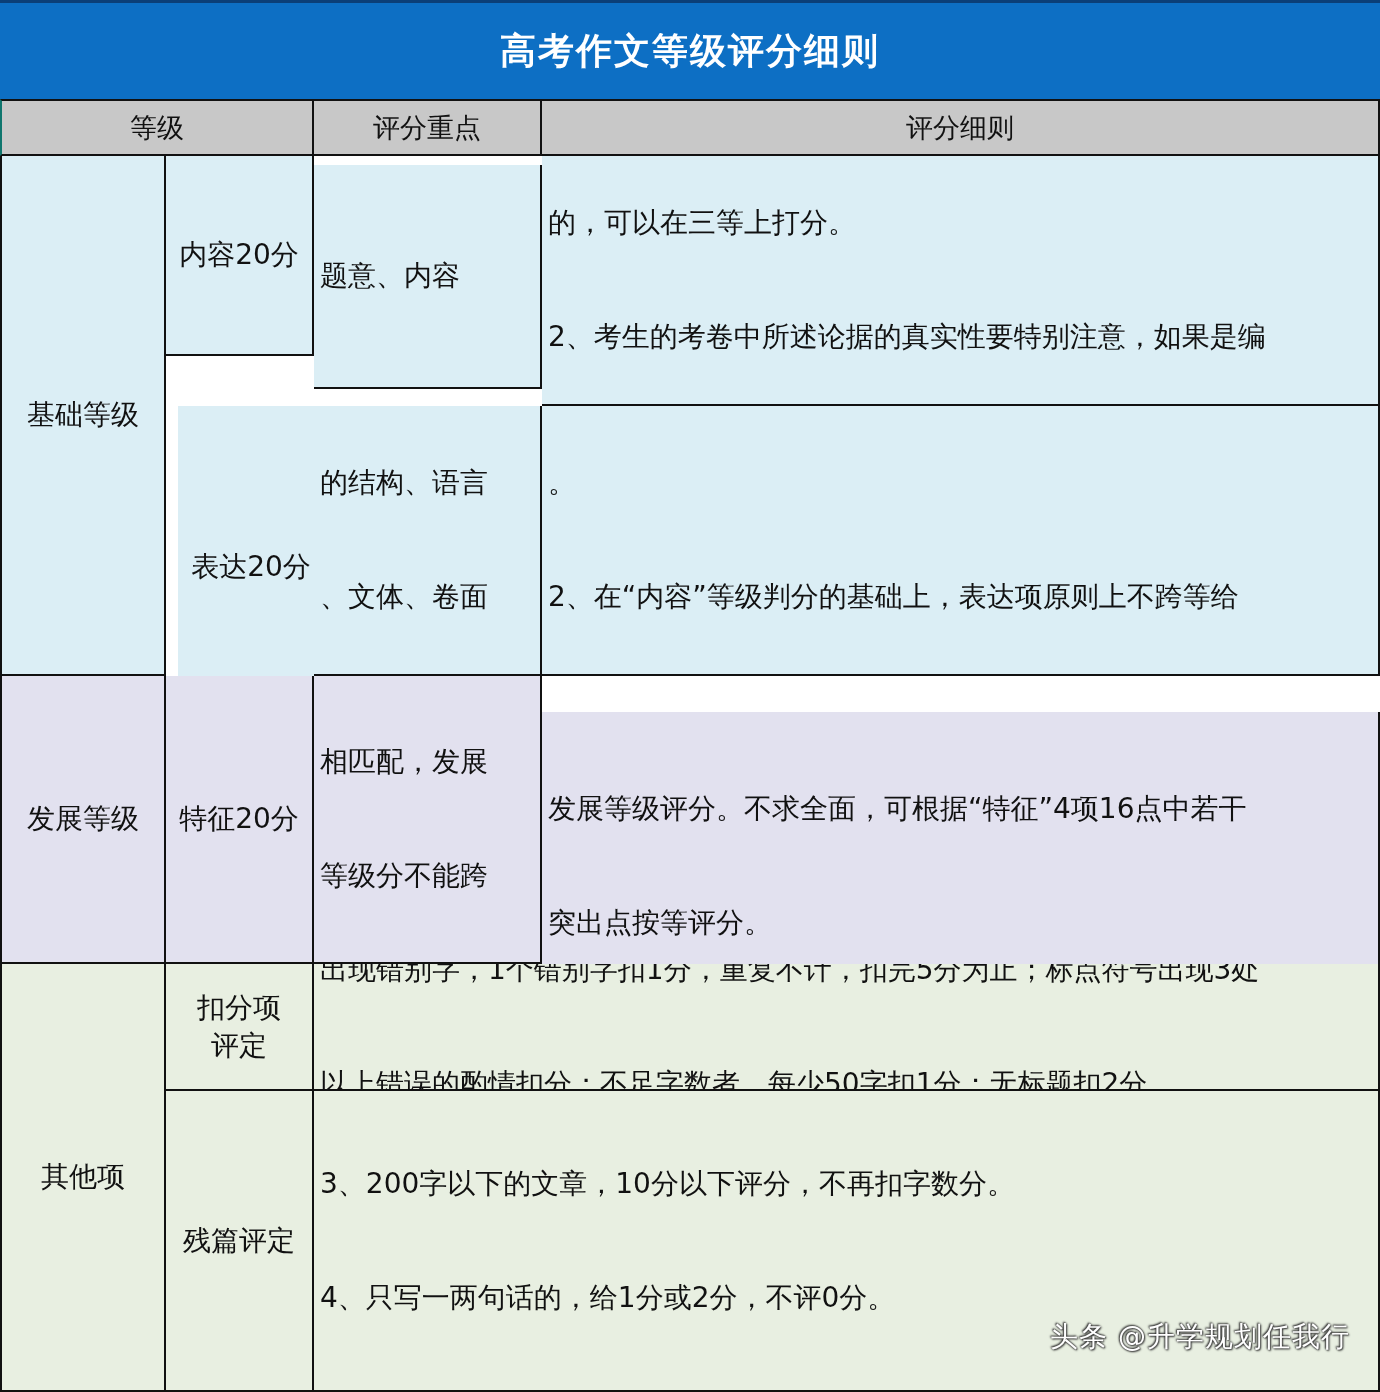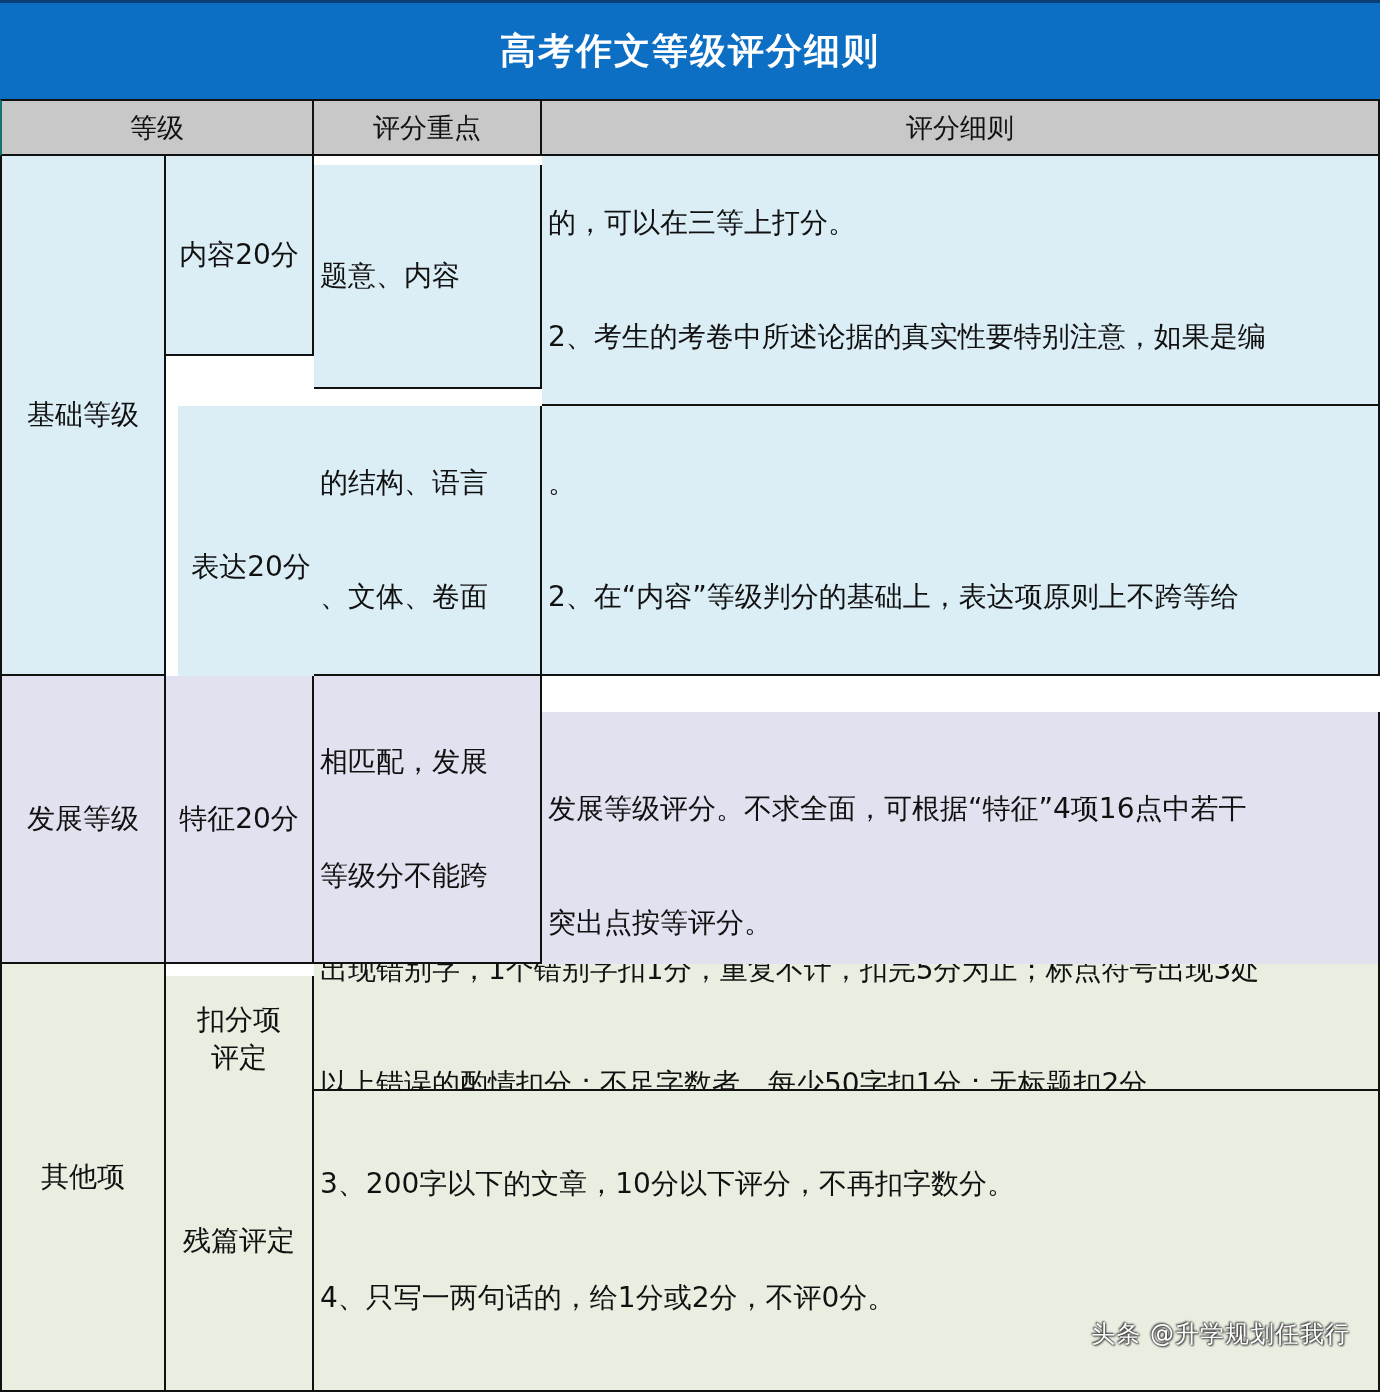--- a/index.html
+++ b/index.html
@@ -27,21 +27,21 @@
     .blue { background: #dbeef5; }
     .purple { background: #e2e1ef; }
     .green { background: #e8efe1; }
 
     .lbl { font-size: 28px; line-height: 38px; }
     .txt { font-size: 28px; line-height: 38px; padding-left: 6px; padding-right: 18px; white-space: pre-wrap; }
     .txt .line { display: block; white-space: nowrap; }
 
     .watermark {
       position: absolute; right: 30px; top: 1318px;
-      font-size: 24px; color: #ffffff;
+      font-size: 28px; color: #ffffff;
       text-shadow: 0 0 2px #333, 1px 1px 2px #333, -1px -1px 2px #333;
       letter-spacing: 1px;
     }
   </style>
 </head>
 <body>
 
 <div class="title-bar">
   <span class="title">高考作文等级评分细则</span>
 </div>
@@ -127,21 +127,21 @@
     
     
     
   </div>
 </div>
 
 <div class="cell green center lbl" style="left:0;top:964px;width:166px;height:428px;border-left:2px solid #111;">
   <span>其他项</span>
 </div>
 
-<div class="cell green center lbl" style="left:166px;top:964px;width:148px;height:127px;margin-top:12px;">
+<div class="cell green center lbl" style="left:166px;top:964px;width:148px;height:127px;">
   <div>
     <span class="line" style="display:block">扣分项</span>
     <span class="line" style="display:block">评定</span>
   </div>
 </div>
 <div class="cell green vcenter txt" style="left:314px;top:964px;width:1066px;height:127px;">
   <div>
     <span class="line">出现错别字，1个错别字扣1分，重复不计，扣完5分为止；标点符号出现3处</span>
     <span class="line">以上错误的酌情扣分；不足字数者，每少50字扣1分；无标题扣2分。</span>
   </div>

